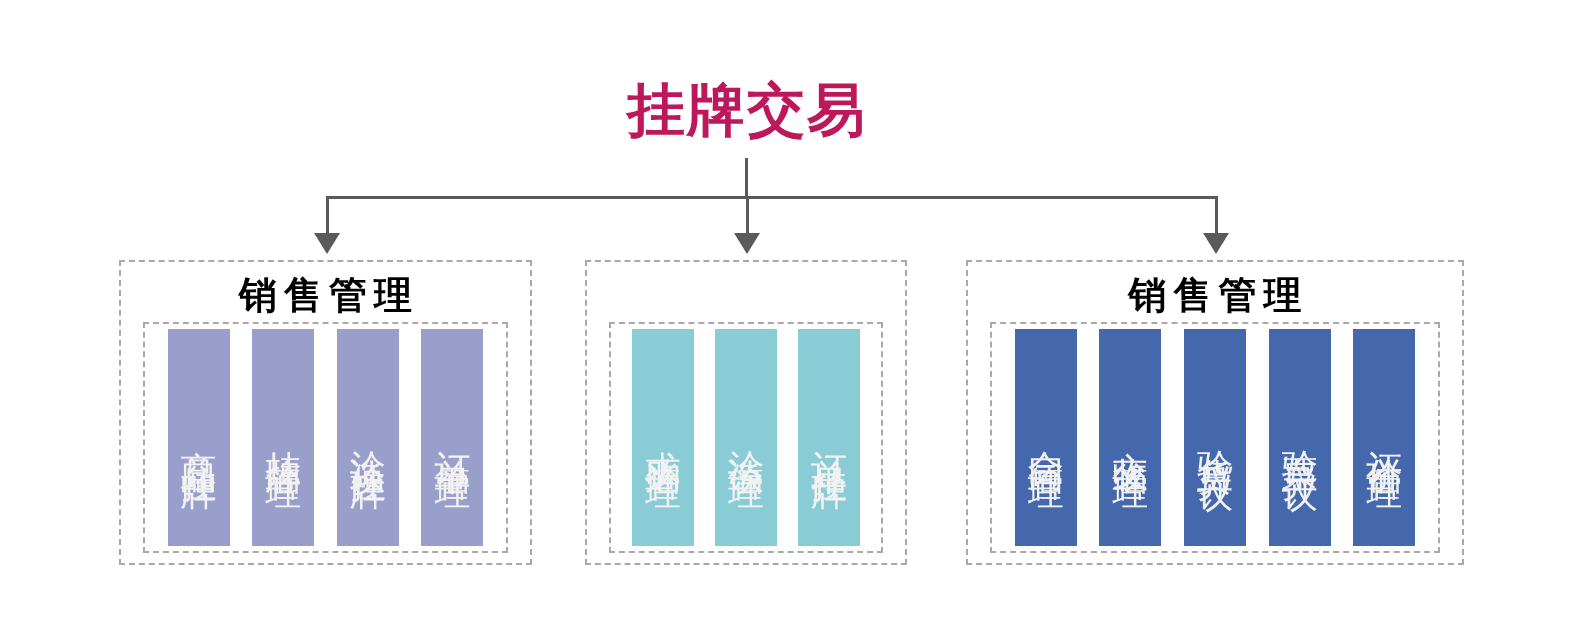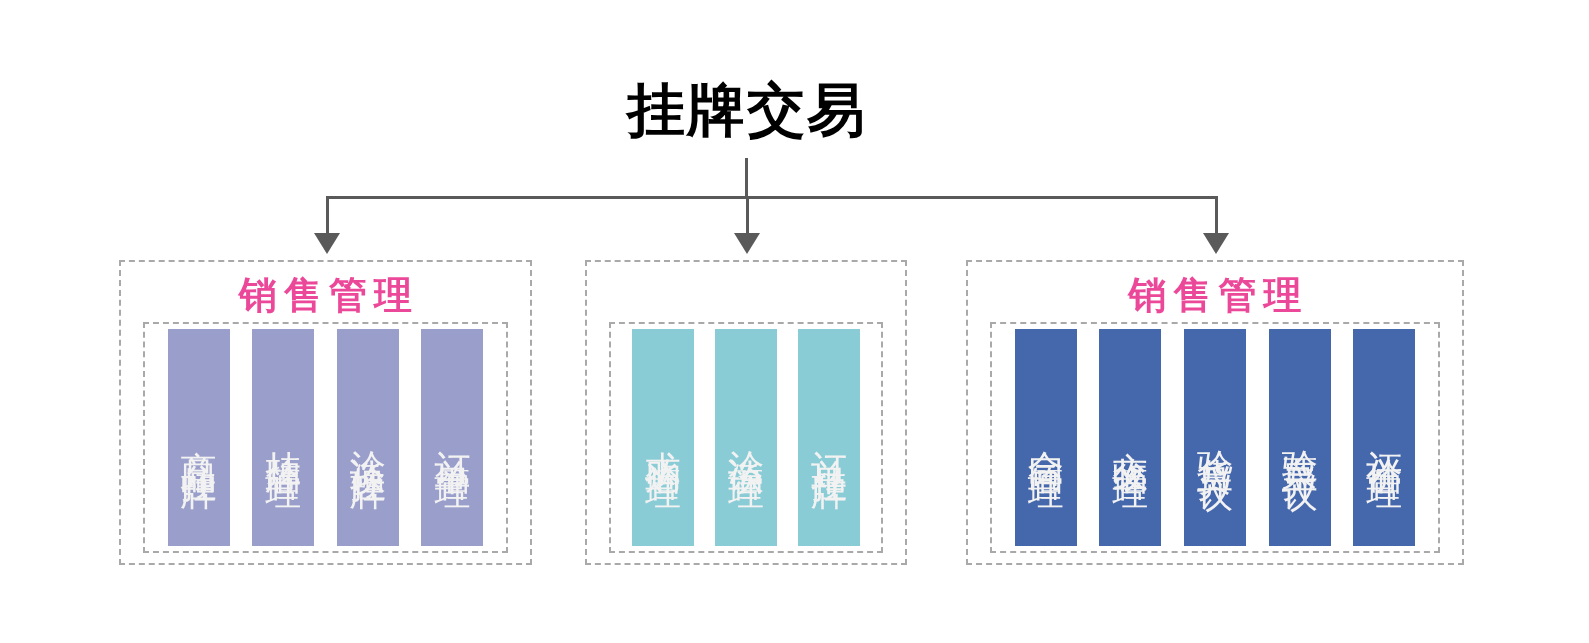--- a/index.html
+++ b/index.html
@@ -17,21 +17,21 @@
   }
 
   
   .main-title {
     position: absolute;
     top: 72px;
     left: 747px;
     transform: translateX(-50%);
     font-size: 58px;
     font-weight: 700;
-    color: #000000;
+    color: #be185d;
     letter-spacing: 2px;
     white-space: nowrap;
   }
 
   
   .line {
     position: absolute;
     background: #5a5a5a;
   }
   .stem-top   { left: 745px;  top: 158px; width: 3px;   height: 40px; }
@@ -68,21 +68,21 @@
 
   .group-title {
     position: absolute;
     top: 8px;
     left: 0;
     right: 0;
     margin: 0;
     text-align: center;
     font-size: 38px;
     font-weight: 700;
-    color: #ec4899;
+    color: #000000;
     letter-spacing: 7px;
     text-indent: 7px;
     white-space: nowrap;
   }
 
   .modules {
     position: absolute;
     left: 22px;
     right: 22px;
     top: 60px;

